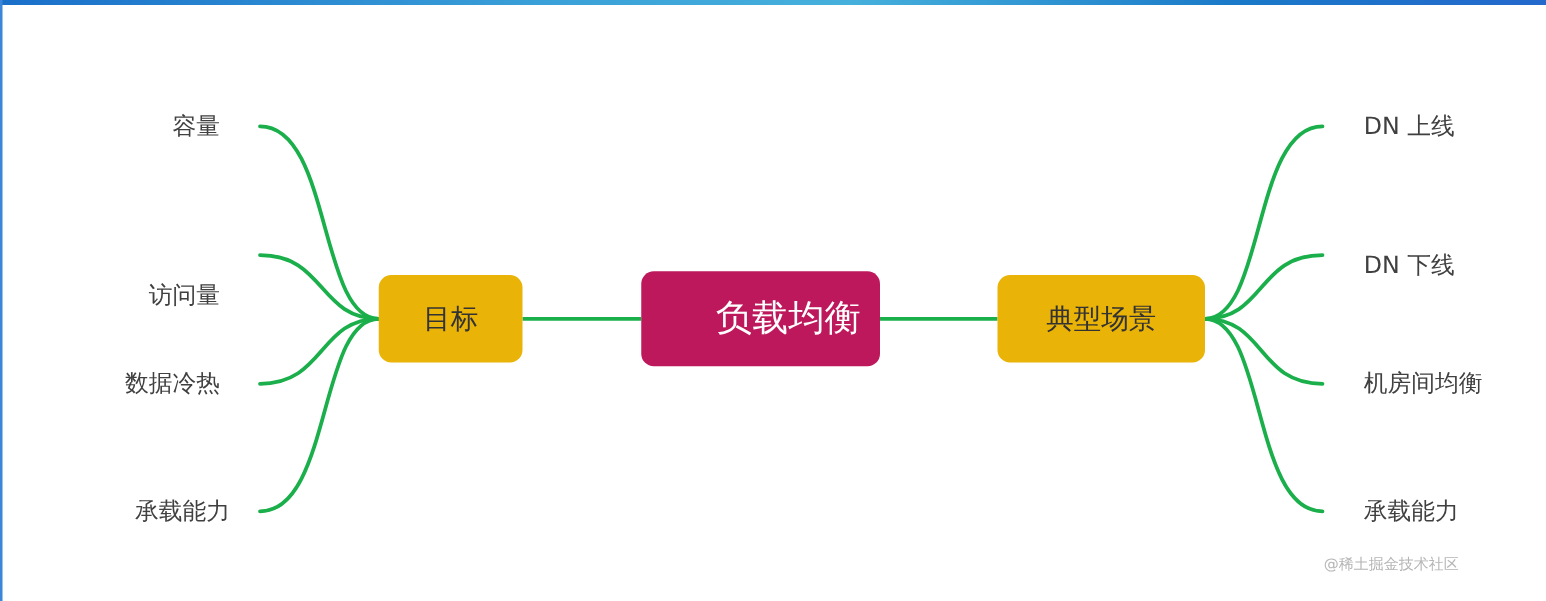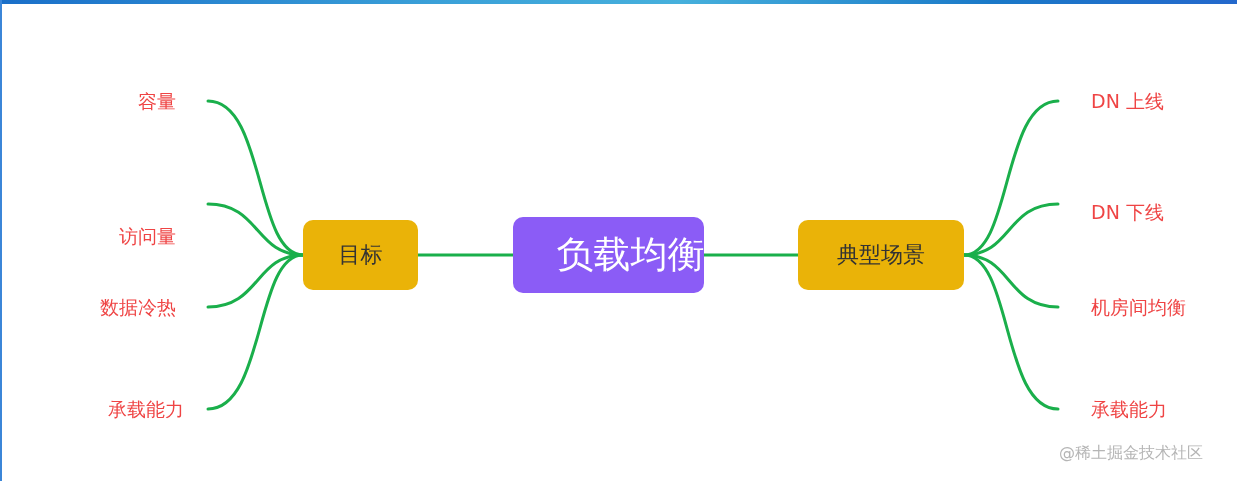--- a/index.html
+++ b/index.html
@@ -38,40 +38,40 @@
       box-sizing: border-box;
       white-space: nowrap;
     }
     .node.sub {
       background: #eab308;
       border-radius: 10px;
       color: #333333;
       font-size: 22px;
     }
     .node.root {
-      background: #8b5cf6;
+      background: #be185d;
       border-radius: 10px;
       color: #ffffff;
-      font-size: 37px;
+      font-size: 29px;
       padding-left: 44px;
     }
     .leaf {
       position: absolute;
-      color: #ef4444;
+      color: #404040;
       font-size: 19px;
       line-height: 24px;
       white-space: nowrap;
     }
     .leaf.left { text-align: right; width: 140px; }
     .leaf.right { text-align: left; width: 140px; }
     .watermark {
       position: absolute;
       left: 1059px;
       top: 443px;
-      font-size: 16px;
+      font-size: 12px;
       color: #b5b5b5;
       white-space: nowrap;
     }
   </style>
 </head>
 <body>
 
 <div class="top-bar"></div>
 <div class="left-border"></div>
 

